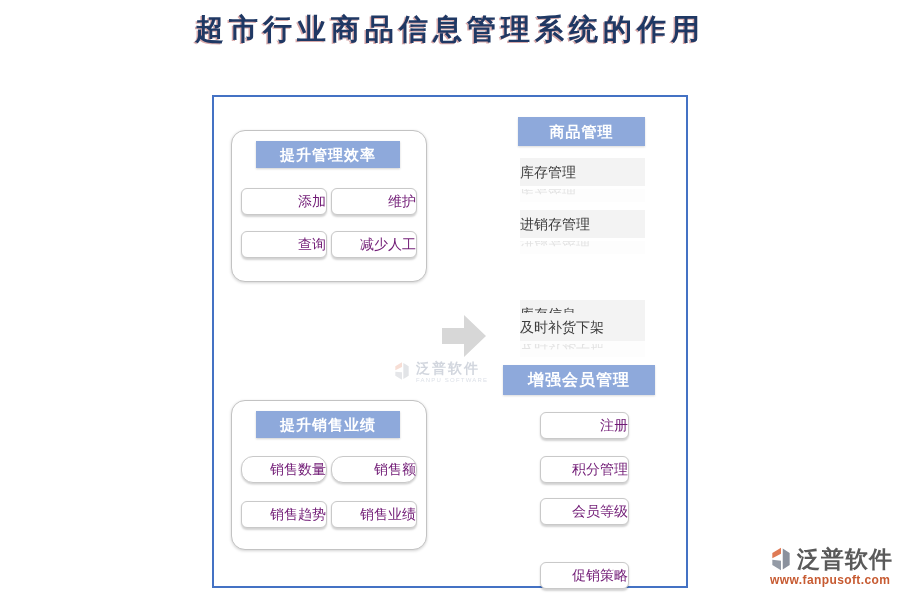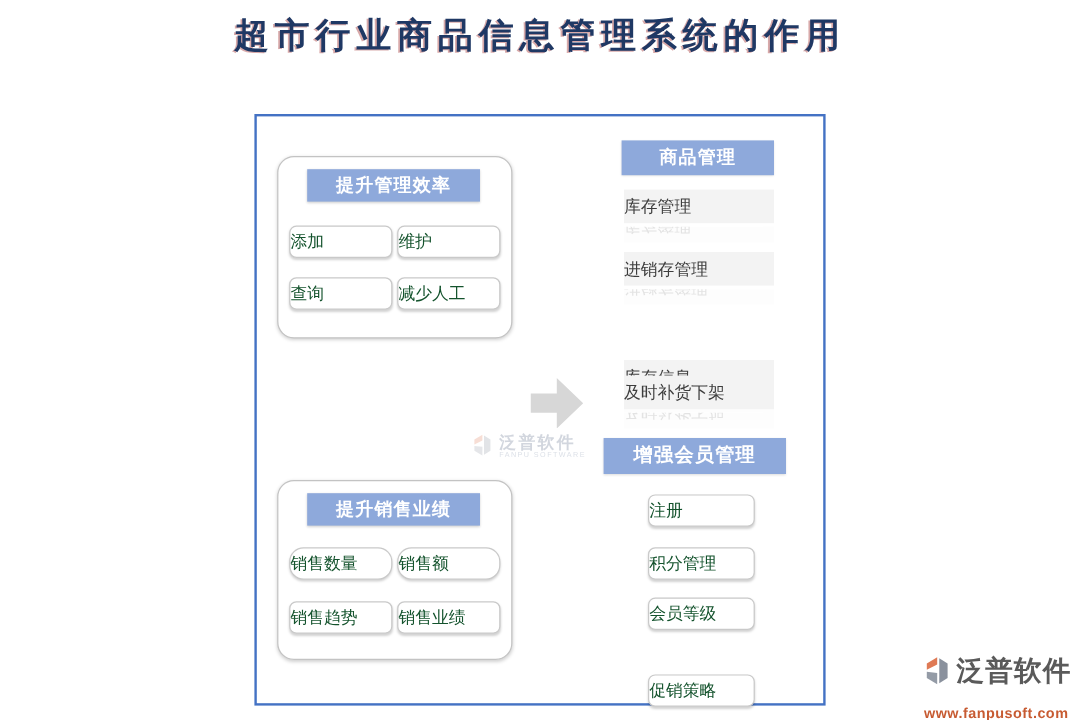--- a/index.html
+++ b/index.html
@@ -27,22 +27,22 @@
   }
   .group-1{left:17px;top:33px;}
   .group-2{left:17px;top:303px;height:148px;}
   .group-header{
     position:absolute;left:24px;top:10px;width:144px;height:27px;line-height:27px;
     background:#8ea9db;color:#fff;font-size:15px;font-weight:bold;text-align:center;
     letter-spacing:1px;box-shadow:0 1px 2px rgba(0,0,0,.18);
   }
   .btn{
     position:absolute;height:25px;line-height:25px;background:#fff;
-    border:1px solid #c9c9c9;border-radius:6px;text-align:left;
-    font-size:14px;color:#14532d;box-shadow:0 1.5px 2px rgba(0,0,0,.18);
+    border:1px solid #c9c9c9;border-radius:6px;text-align:right;
+    font-size:14px;color:#701a75;box-shadow:0 1.5px 2px rgba(0,0,0,.18);
     white-space:nowrap;
   }
   .g-b1{left:9px;top:57px;width:84px;}
   .g-b2{left:99px;top:57px;width:84px;}
   .g-b3{left:9px;top:100px;width:84px;}
   .g-b4{left:99px;top:100px;width:84px;}
   .group-2 .g-b1,.group-2 .g-b2{top:55px;border-radius:12px;}
   
   .arrow{
     position:absolute;left:228px;top:218px;width:44px;height:42px;background:#d7d7d7;
@@ -72,21 +72,21 @@
     position:absolute;left:0;top:calc(100% + 3px);width:100%;height:13px;
     overflow:hidden;transform:scaleY(-1);opacity:.16;background:#f3f3f3;
     line-height:28px;color:#555;pointer-events:none;
   }
   .member-btn{left:326px;width:87px;}
   .m-1{top:315px;}.m-2{top:359px;}.m-3{top:401px;}.m-4{top:445px;margin-top:20px;}
   
   .logo{position:absolute;left:768px;top:546px;width:125px;}
   .logo-row{display:flex;align-items:center;gap:3px;}
   .logo-name{font-size:23px;font-weight:bold;color:#5a5a5a;letter-spacing:1px;line-height:26px;}
-  .logo-url{font-size:12px;font-weight:bold;color:#c75b32;letter-spacing:.4px;margin-top:15px;margin-left:2px;}
+  .logo-url{font-size:12px;font-weight:bold;color:#c75b32;letter-spacing:.4px;margin-top:1px;margin-left:2px;}
 </style>
 </head>
 <body>
 
 <div class="page-title">超市行业商品信息管理系统的作用</div>
 
 <div class="frame">
 
   <div class="group group-1">
     <div class="group-header">提升管理效率</div>

